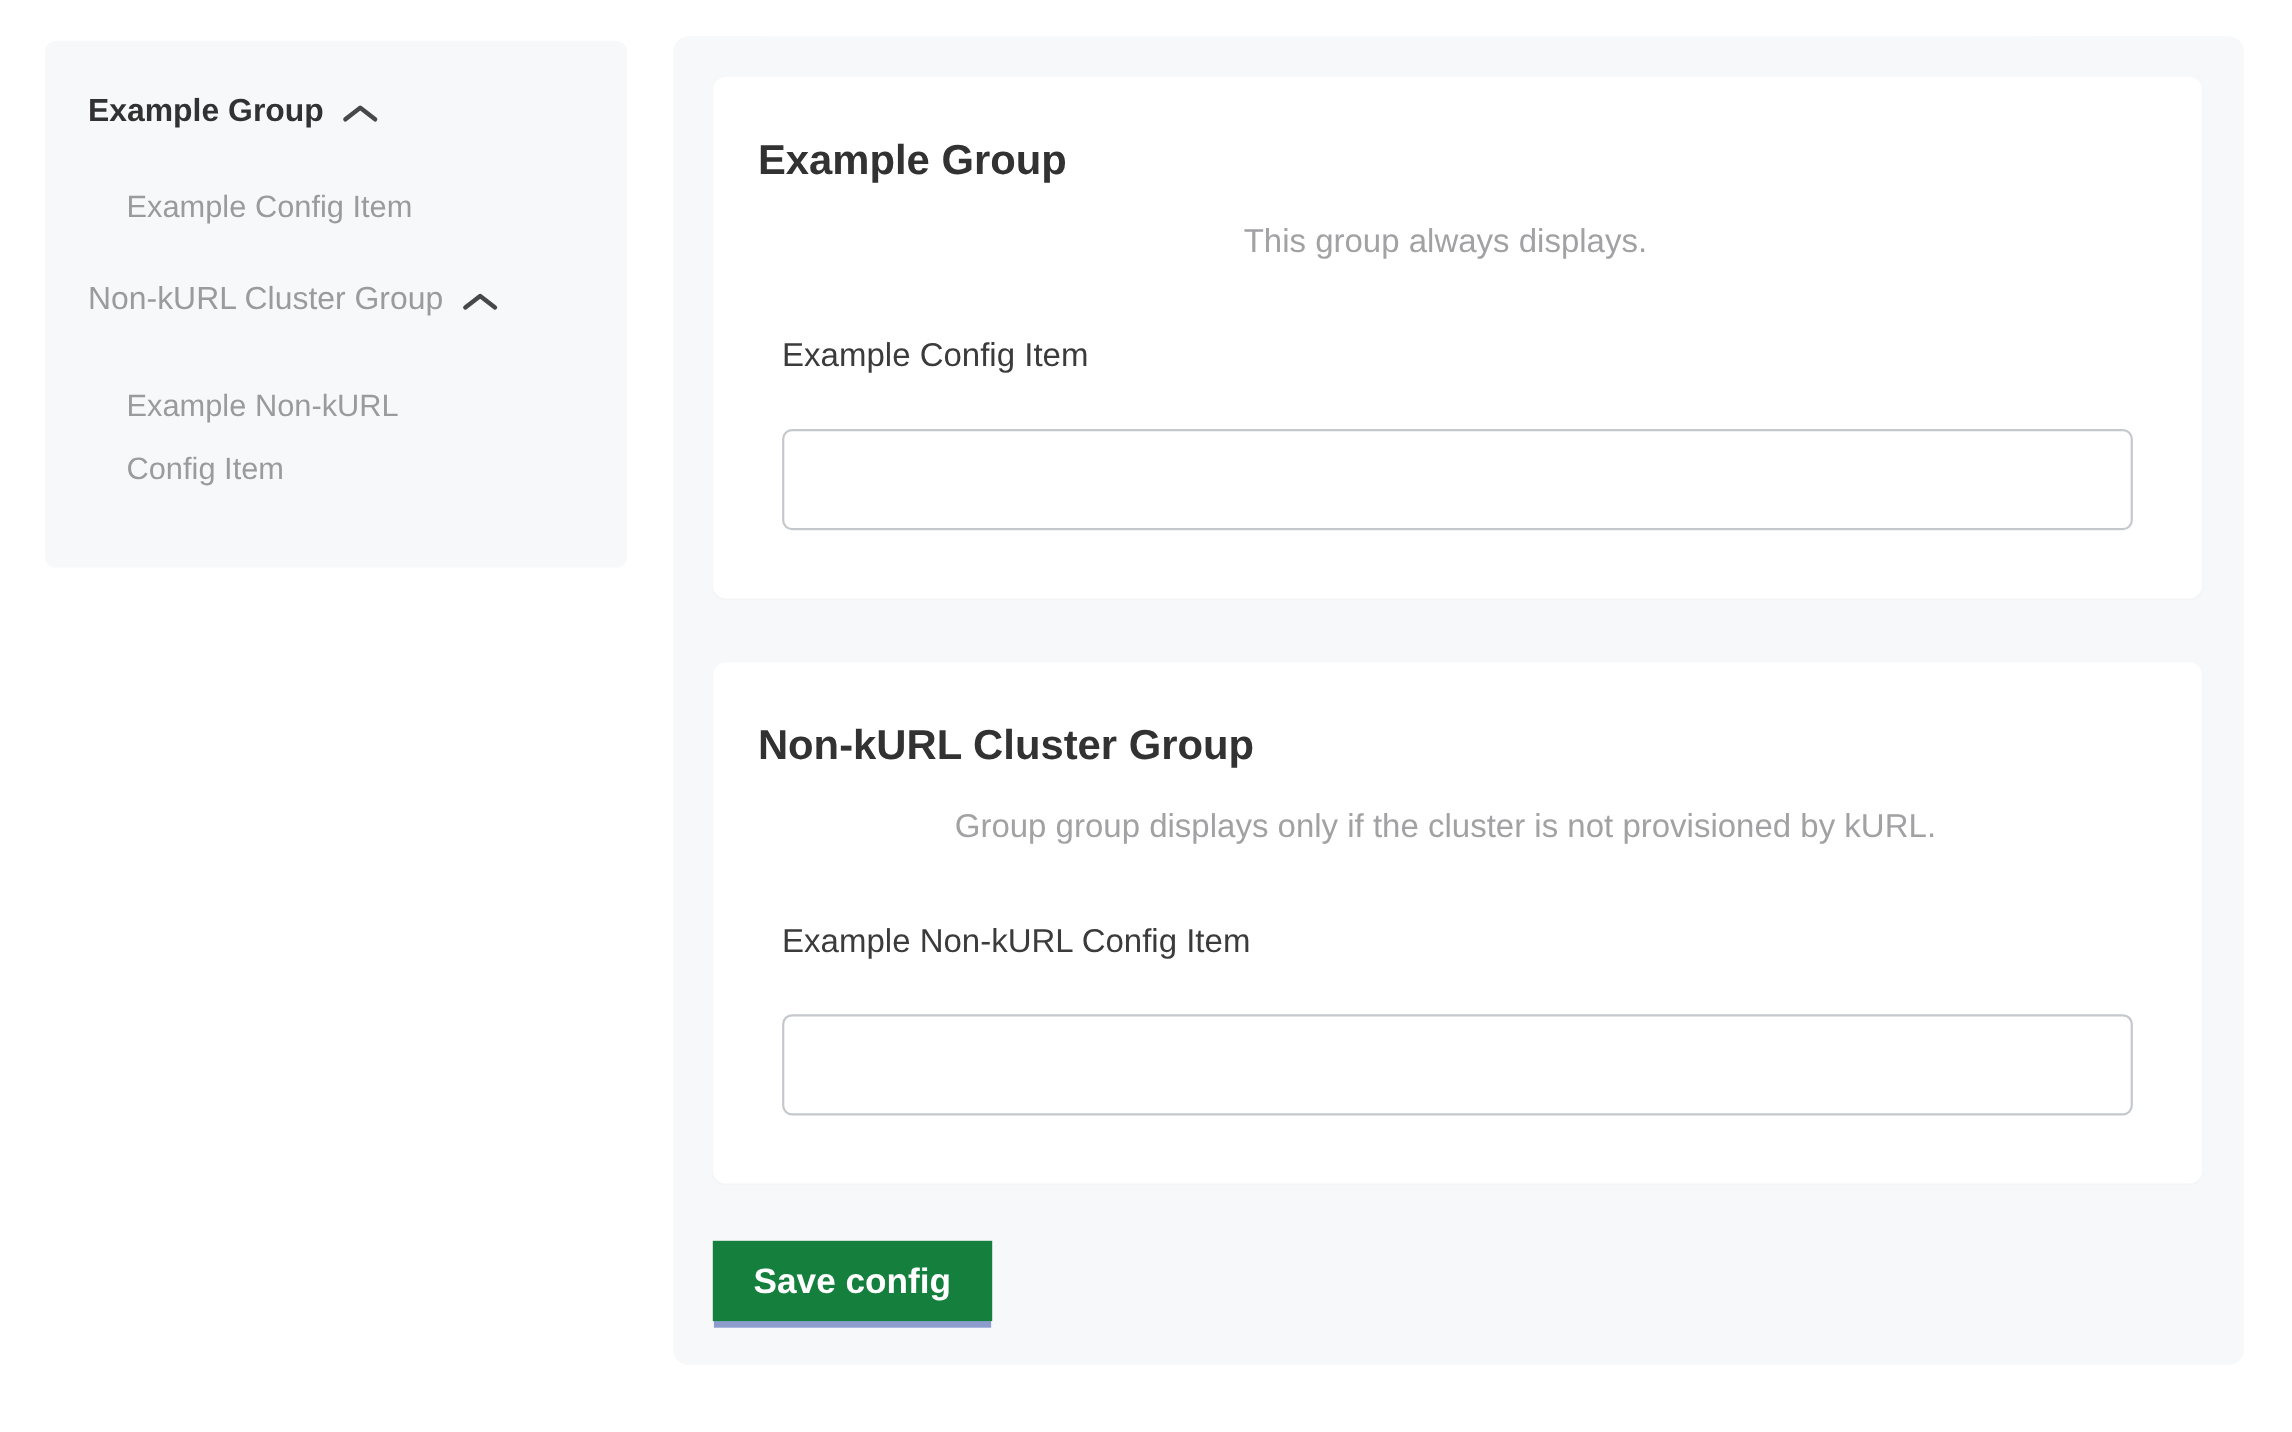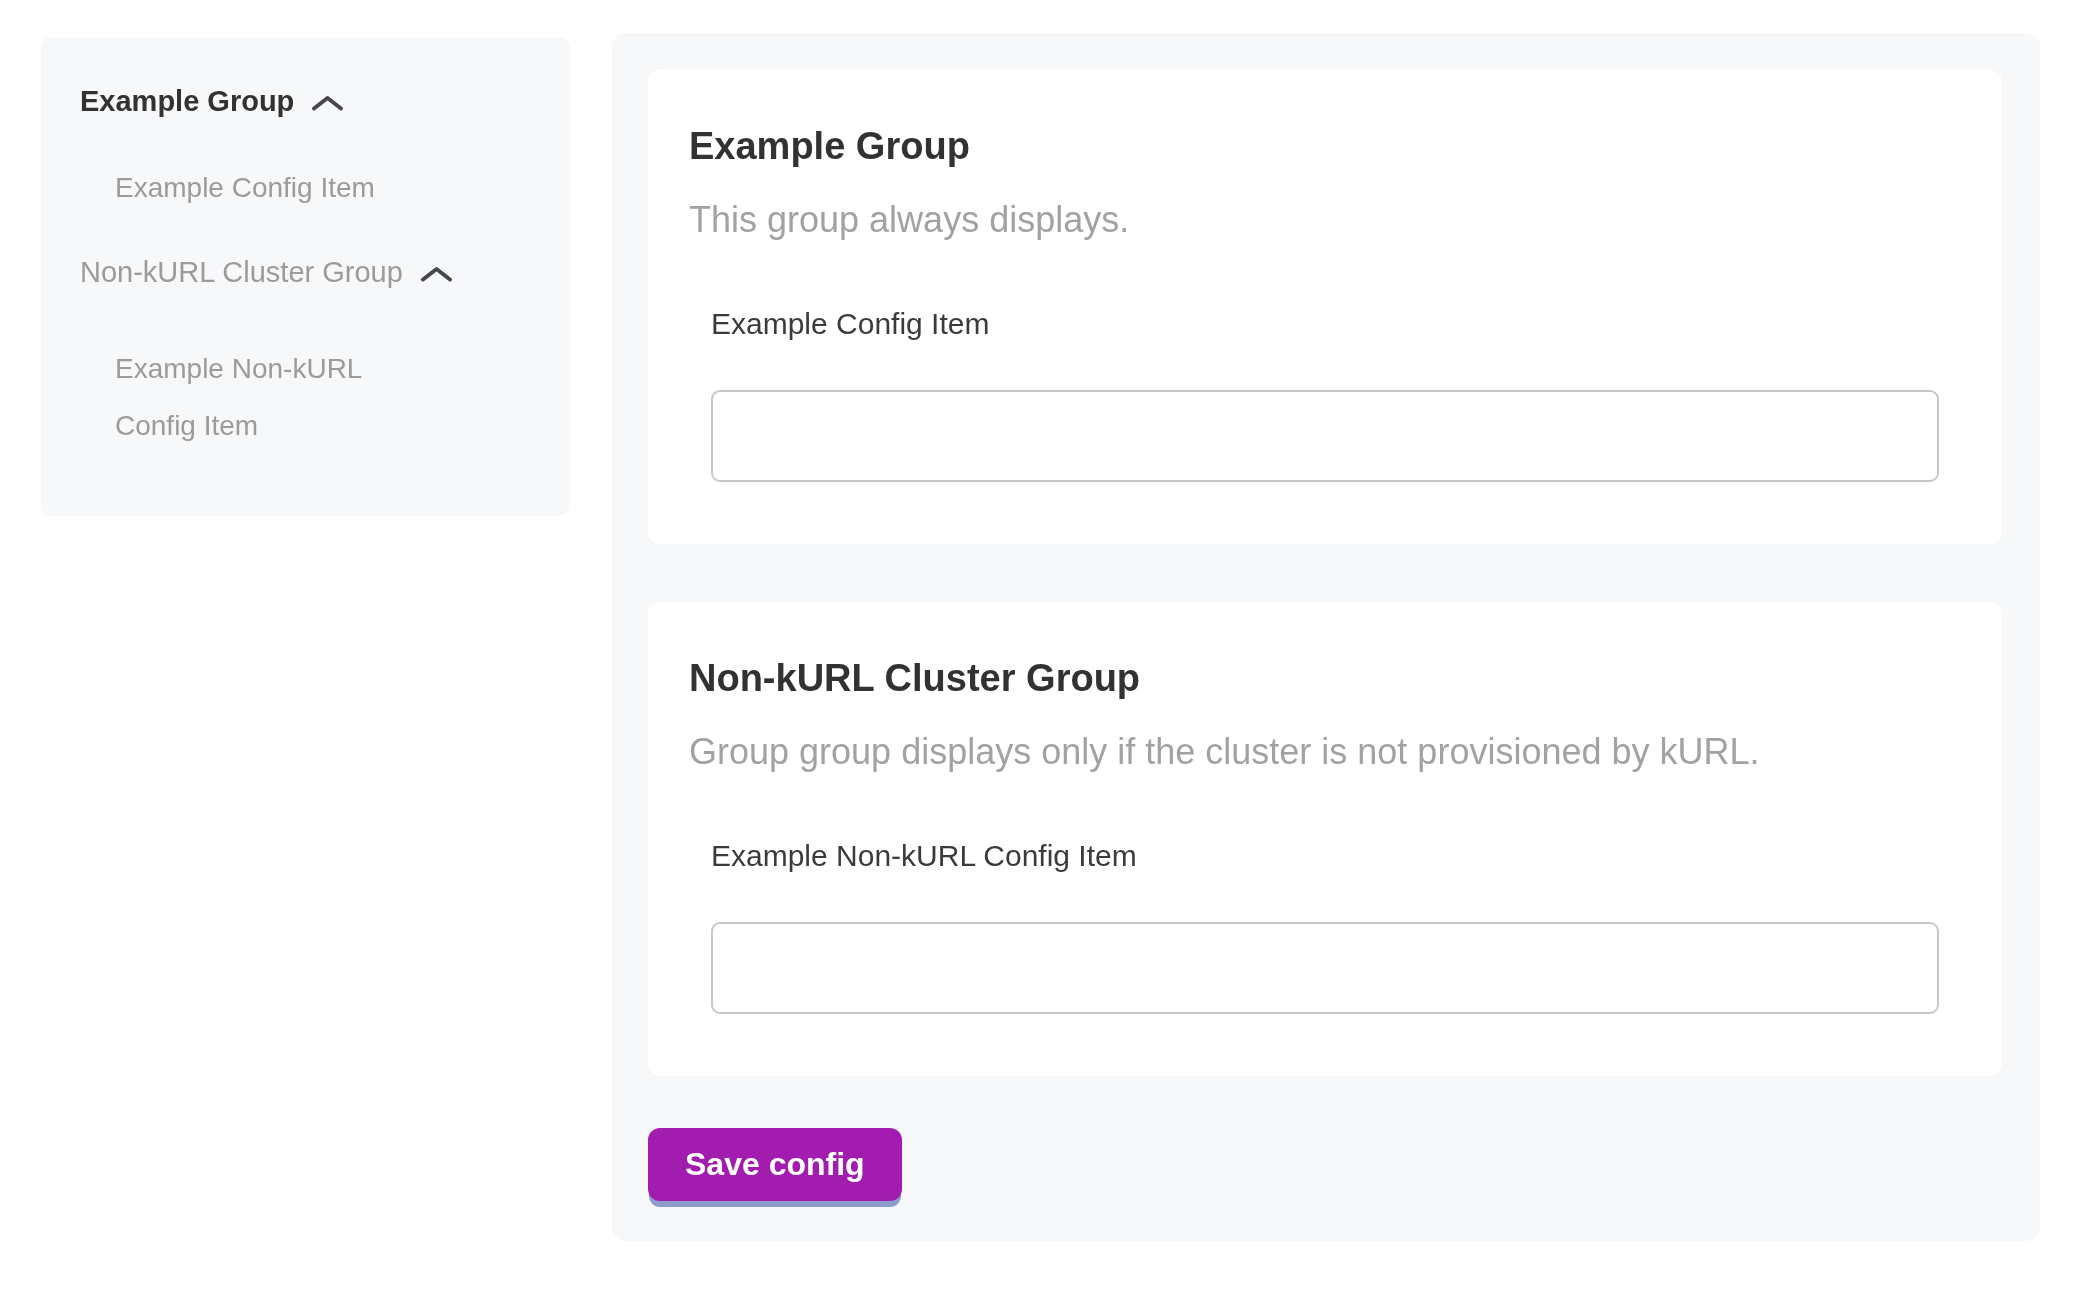--- a/index.html
+++ b/index.html
@@ -80,23 +80,24 @@
   }
   .card + .card { margin-top: 58px; }
   .card h2 {
     font-size: 38px;
     font-weight: bold;
     color: #323232;
     line-height: 48px;
   }
   .card .desc {
     margin-top: 30px;
-    font-size: 36px;
+    font-size: 30px;
     line-height: 40px;
     color: #a2a2a4;
+    text-align: center;
   }
   .field { margin: 64px 0 0 22px; }
   .field label {
     display: block;
     font-size: 30px;
     font-weight: 500;
     color: #3b3b3b;
     line-height: 40px;
   }
   .field input {
@@ -113,27 +114,27 @@
     font-family: inherit;
     outline: none;
   }
 
   
   .save-btn {
     display: inline-block;
     margin-top: 52px;
     height: 73px;
     padding: 0 37px;
-    background: #a21caf;
+    background: #15803d;
     color: #ffffff;
     font-size: 32px;
     font-weight: bold;
     font-family: inherit;
     border: none;
-    border-radius: 12px;
+    border-radius: 0;
     box-shadow: 0 7px 0 -1px #8b9ccd;
     cursor: pointer;
   }
 </style>
 </head>
 <body>
 
 <div class="page">
 
   <aside class="sidebar">

